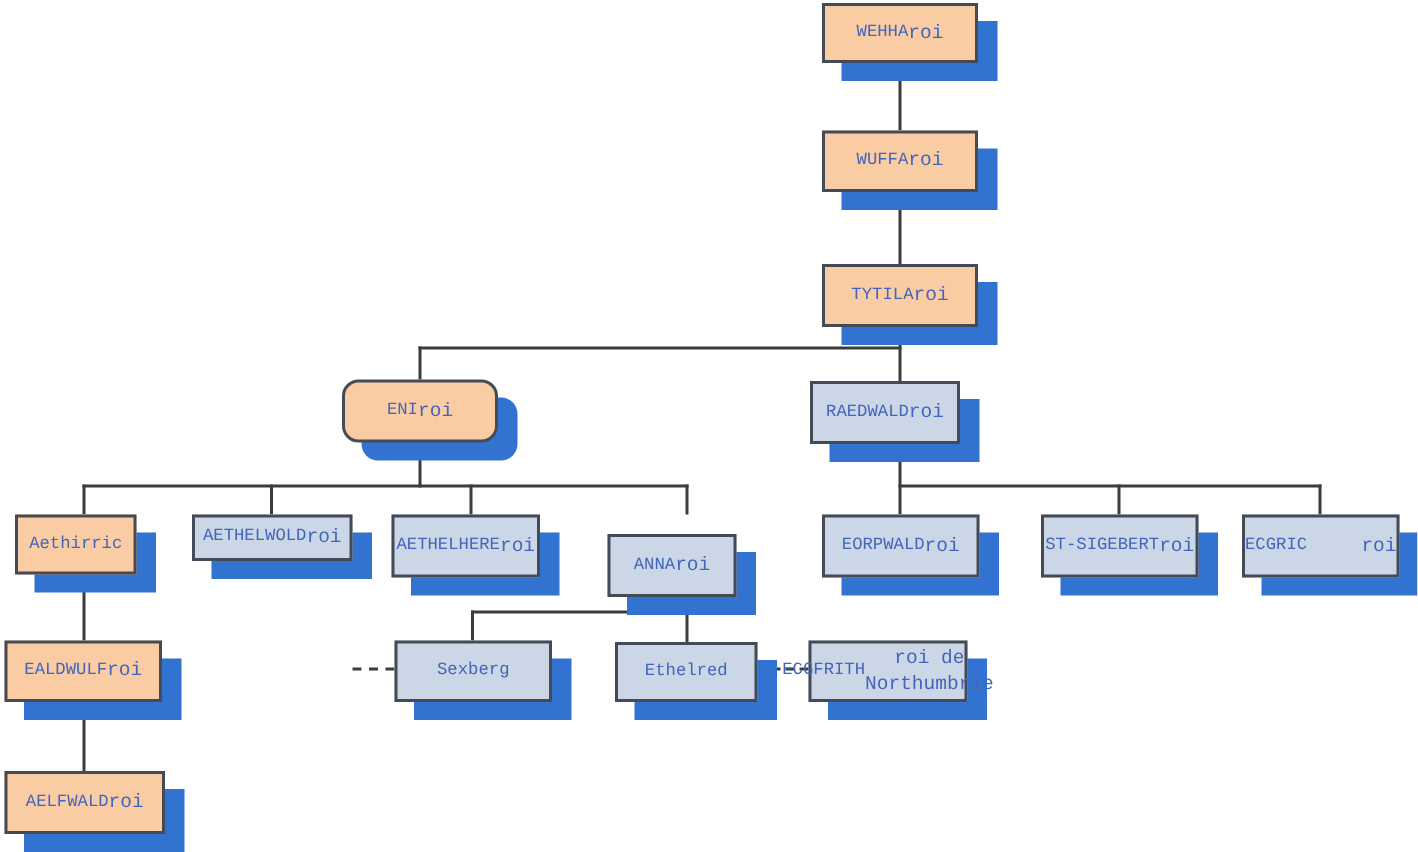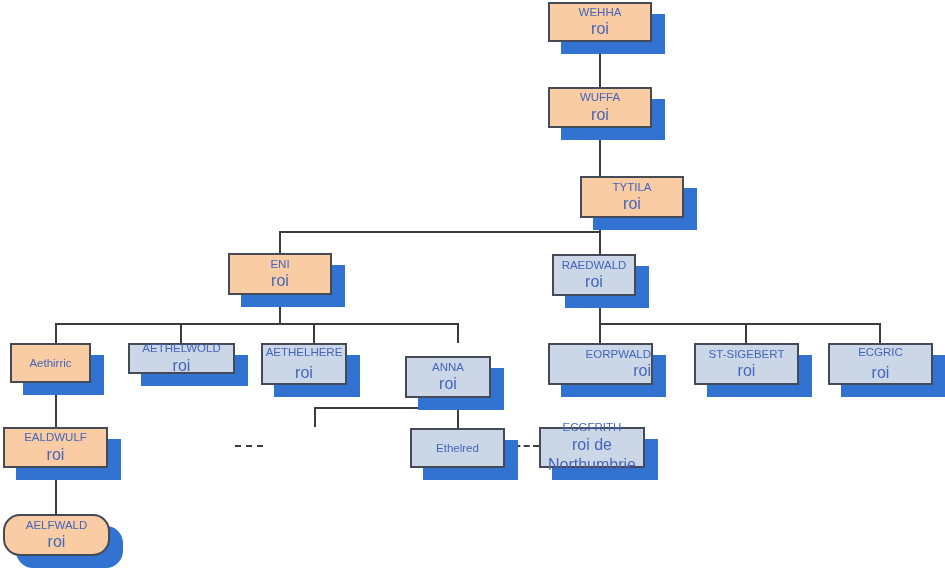--- a/index.html
+++ b/index.html
@@ -5,33 +5,34 @@
   html,body{margin:0;padding:0;background:#ffffff;}
   .canvas{
     position:relative;
     width:945px;height:568px;
     background:#ffffff;
     font-family:"Liberation Sans", sans-serif;
     overflow:hidden;
   }
   .node{
     position:absolute;
-    display:flex;flex-direction:column;align-items:center;justify-content:center;
+    display:flex;flex-direction:row;align-items:center;justify-content:center;
     border:2px solid var(--border);
     box-shadow:13px 12px 0 0 var(--shadow);
     box-sizing:border-box;
     text-align:center;
     color:var(--text);
     line-height:1.25;
     z-index:2;
+    font-family:Liberation Mono, monospace;
   }
   .node.royal{background:var(--royal_fill);}
   .node.member{background:var(--member_fill);}
   .node .name{font-size:11.5px;}
-  .node .sub{font-size:16px;}
+  .node .sub{font-size:13px;}
   .vline{position:absolute;width:2px;background:var(--line);z-index:1;}
   .hline{position:absolute;height:2px;background:var(--line);z-index:1;}
   .dash{position:absolute;height:0;border-top:2px dashed var(--line);z-index:1;}
 </style>
 </head>
 <body>
 
 <div class="canvas">
 
   <div class="vline" style="left:599px;top:42px;height:45px;"></div>
@@ -65,83 +66,86 @@
   <div class="node royal" style="left:548px;top:2px;width:104px;height:40px;">
     <div class="name">WEHHA</div>
     <div class="sub">roi</div>
   </div>
 
   <div class="node royal" style="left:548px;top:87px;width:104px;height:41px;">
     <div class="name">WUFFA</div>
     <div class="sub">roi</div>
   </div>
 
-  <div class="node royal" style="left:548px;top:176px;width:104px;height:42px;margin-left:32px;">
+  <div class="node royal" style="left:548px;top:176px;width:104px;height:42px;">
     <div class="name">TYTILA</div>
     <div class="sub">roi</div>
   </div>
 
-  <div class="node royal" style="left:228px;top:253px;width:104px;height:42px;">
+  <div class="node royal" style="left:228px;top:253px;width:104px;height:42px;border-radius:11px;">
     <div class="name">ENI</div>
     <div class="sub">roi</div>
   </div>
 
-  <div class="node member" style="left:552px;top:254px;width:84px;height:42px;">
+  <div class="node member" style="left:540px;top:254px;width:100px;height:42px;">
     <div class="name">RAEDWALD</div>
     <div class="sub">roi</div>
   </div>
 
   <div class="node royal" style="left:10px;top:343px;width:81px;height:40px;">
     <div class="name">Aethirric</div>
   </div>
 
   <div class="node member" style="left:128px;top:343px;width:107px;height:31px;">
     <div class="name">AETHELWOLD</div>
     <div class="sub">roi</div>
   </div>
 
-  <div class="node member" style="left:261px;top:343px;width:86px;height:42px;justify-content:space-between;">
+  <div class="node member" style="left:261px;top:343px;width:99px;height:42px;">
     <div class="name">AETHELHERE</div>
     <div class="sub">roi</div>
   </div>
 
   <div class="node member" style="left:405px;top:356px;width:86px;height:42px;">
     <div class="name">ANNA</div>
     <div class="sub">roi</div>
   </div>
 
-  <div class="node member" style="left:548px;top:343px;width:105px;height:42px;align-items:flex-end;">
+  <div class="node member" style="left:548px;top:343px;width:105px;height:42px;">
     <div class="name">EORPWALD</div>
     <div class="sub">roi</div>
   </div>
 
   <div class="node member" style="left:694px;top:343px;width:105px;height:42px;">
     <div class="name">ST-SIGEBERT</div>
     <div class="sub">roi</div>
   </div>
 
   <div class="node member" style="left:828px;top:343px;width:105px;height:42px;justify-content:space-between;">
     <div class="name">ECGRIC</div>
     <div class="sub">roi</div>
   </div>
 
   <div class="node royal" style="left:3px;top:427px;width:105px;height:41px;">
     <div class="name">EALDWULF</div>
     <div class="sub">roi</div>
   </div>
 
 
+  <div class="node member" style="left:263px;top:427px;width:105px;height:41px;">
+    <div class="name">Sexberg</div>
+  </div>
 
   <div class="node member" style="left:410px;top:428px;width:95px;height:40px;">
     <div class="name">Ethelred</div>
   </div>
 
   <div class="node member" style="left:539px;top:427px;width:106px;height:41px;">
     <div class="name">ECGFRITH</div>
     <div class="sub">roi de Northumbrie</div>
   </div>
 
-  <div class="node royal" style="left:3px;top:514px;width:107px;height:42px;border-radius:17px;">
+  <div class="node royal" style="left:3px;top:514px;width:107px;height:42px;">
     <div class="name">AELFWALD</div>
     <div class="sub">roi</div>
   </div>
 
 </div>
 
 </body></html>

